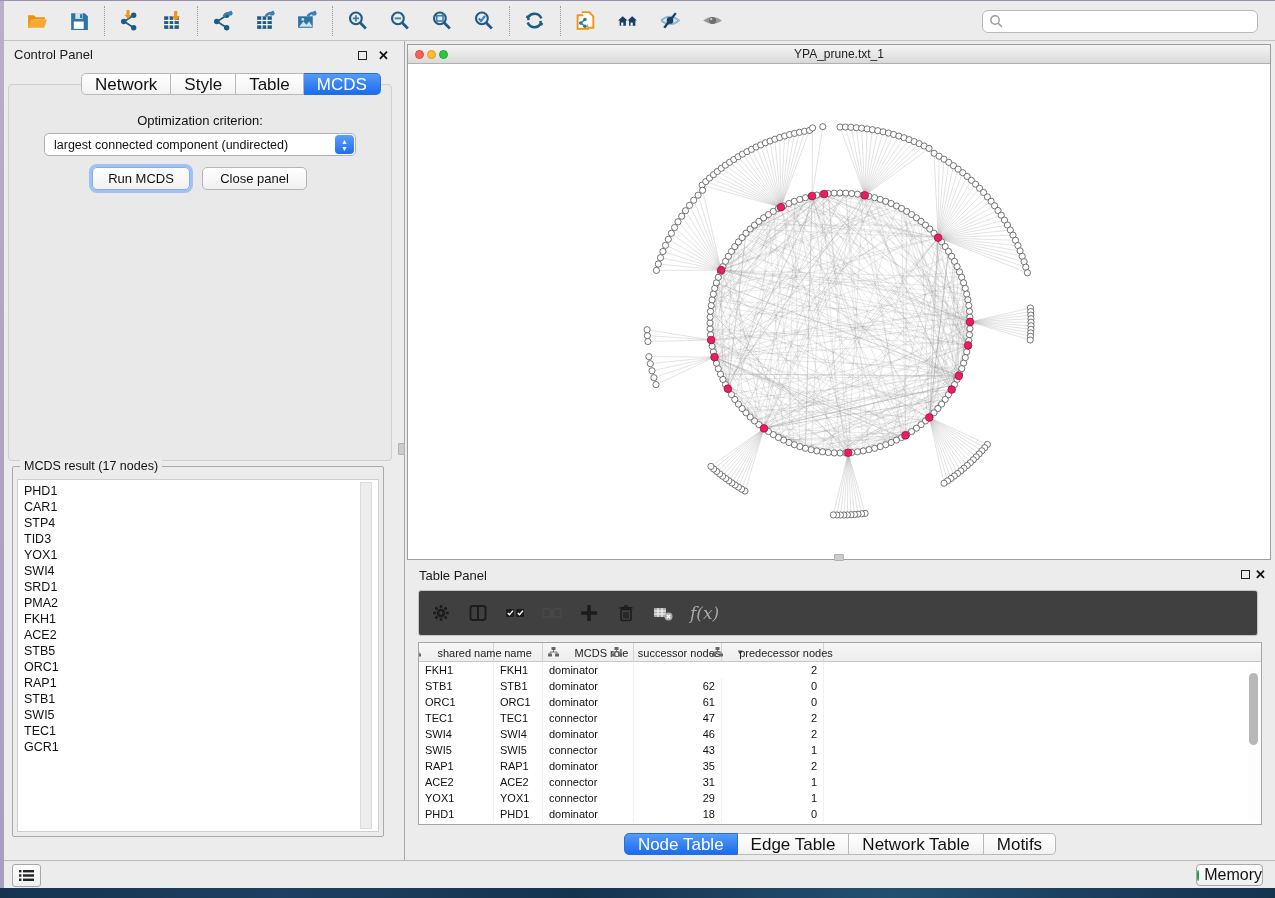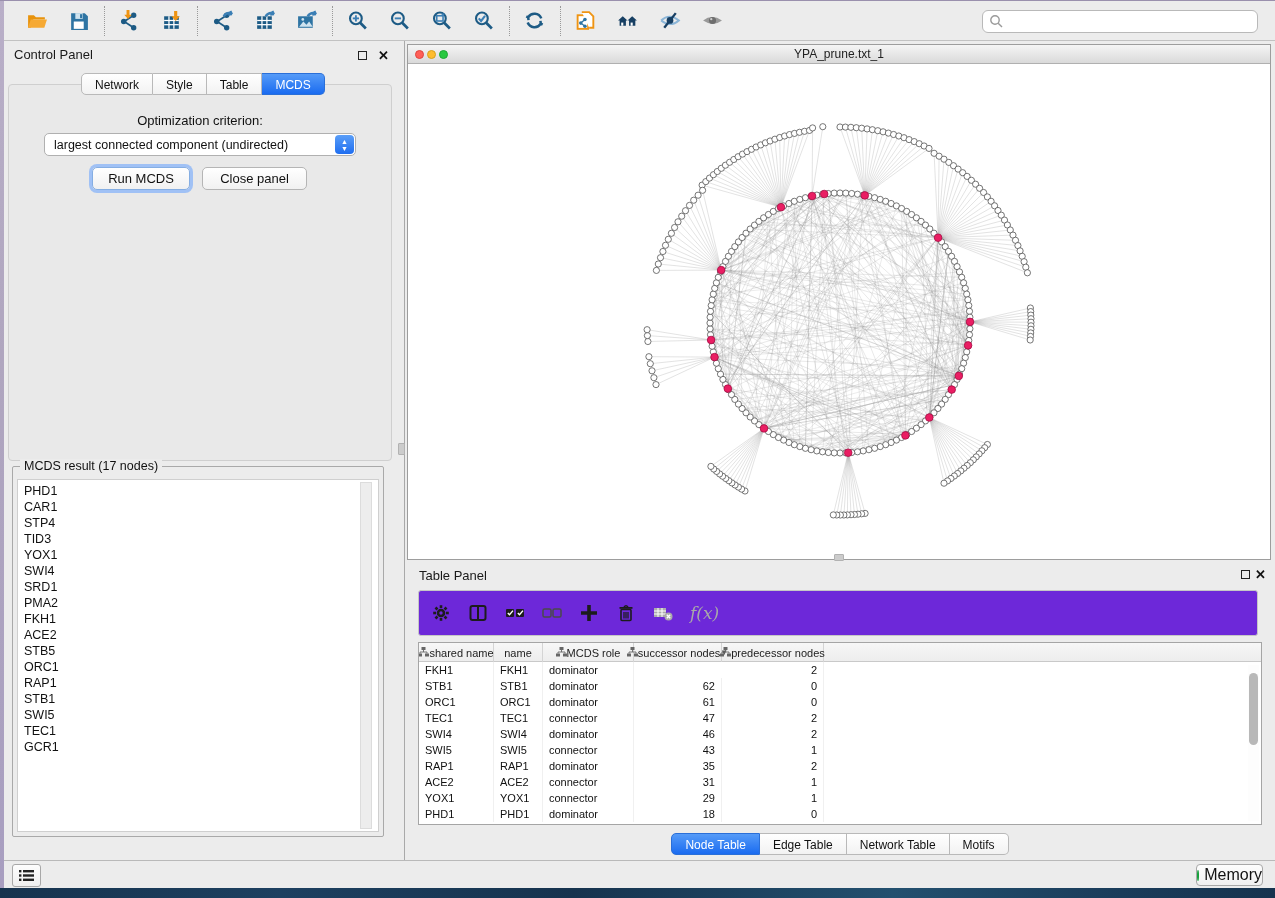--- a/index.html
+++ b/index.html
@@ -26,21 +26,21 @@
   #control-panel{left:4px;top:41px;width:401px;height:819px;background:#ececec;border-right:1px solid #a9a9a9;box-sizing:border-box;}
   .panel-title{font-size:13px;color:#1a1a1a;}
   #cp-title{left:14px;top:47px;}
   .float-ico{width:9px;height:9px;border:1.5px solid #222;display:inline-block;box-sizing:border-box;}
   .close-ico{font-size:13px;font-weight:bold;color:#111;line-height:11px;}
   #cp-float{left:358px;top:51px;}
   #cp-close{left:378px;top:50px;}
   #cp-box{left:8px;top:84px;width:384px;height:377px;background:#e9e9e9;border:1px solid #cfcfcf;border-radius:4px;box-sizing:border-box;}
   .seg-tabs{display:flex;}
   #cp-tabs{left:81px;top:73px;height:22px;}
-  .seg{height:22px;line-height:22px;padding:0 13px;font-size:12px;color:#111;background:linear-gradient(#ffffff,#f2f2f2);
+  .seg{height:22px;line-height:22px;padding:0 13px;font-size:17px;color:#111;background:linear-gradient(#ffffff,#f2f2f2);
     border:1px solid #b9b9b9;border-left:none;cursor:pointer;box-sizing:border-box;}
   .seg:first-child{border-left:1px solid #b9b9b9;border-radius:5px 0 0 5px;}
   .seg:last-child{border-radius:0 5px 5px 0;}
   .seg.active{background:linear-gradient(#559bf8,#1a6bf0);color:#fff;border-color:#2a6fd8;}
   #opt-label{left:8px;top:113px;width:384px;text-align:center;font-size:13px;color:#111;}
   #opt-select{left:44px;top:133px;width:312px;height:23px;background:#fff;border:1px solid #b0b0b0;border-radius:5px;
     box-sizing:border-box;display:flex;align-items:center;cursor:pointer;}
   #opt-select .val{flex:1;font-size:12.5px;color:#111;padding-left:9px;white-space:nowrap;overflow:hidden;}
   .stepper{width:19px;height:19px;margin-right:1px;border-radius:4px;background:linear-gradient(#5a9ef8,#1f6ef0);
     display:flex;flex-direction:column;align-items:center;justify-content:center;color:#fff;}
@@ -67,28 +67,28 @@
   #net-canvas{position:absolute;left:0;top:19px;width:862px;height:495px;background:#fff;overflow:hidden;}
   
   .handle{background:#cccccc;border:1px solid #b2b2b2;box-sizing:border-box;border-radius:1px;}
   #h-split{left:834px;top:554px;width:10px;height:7px;}
   #v-split{left:398px;top:443px;width:7px;height:12px;}
   
   #table-panel{left:405px;top:563px;width:870px;height:297px;background:#ececec;}
   #tp-title{left:419px;top:568px;}
   #tp-float{left:1241px;top:570px;}
   #tp-close{left:1255px;top:569px;}
-  #tp-toolbar{left:418px;top:590px;width:840px;height:46px;background:#6d28d9;border:1px solid #c6c6c6;border-radius:3px;
+  #tp-toolbar{left:418px;top:590px;width:840px;height:46px;background:#404040;border:1px solid #c6c6c6;border-radius:3px;
     box-sizing:border-box;display:flex;align-items:center;gap:17px;padding-left:12px;}
   .tpt-btn{display:flex;align-items:center;justify-content:center;cursor:pointer;}
   .fx-label{font-family:"DejaVu Serif",serif;font-style:italic;font-size:17px;color:#a9a9a9;}
   #node-table{left:418px;top:642px;width:844px;height:183px;background:#fff;border:1px solid #a5a5a5;box-sizing:border-box;overflow:hidden;}
   #nt-header{position:absolute;left:0;top:0;height:19px;width:100%;background:linear-gradient(#f7f7f7,#ededed);
     border-bottom:1px solid #c9c9c9;display:flex;box-sizing:border-box;}
-  .hcell{height:19px;display:flex;align-items:center;justify-content:center;gap:0;border-right:1px solid #d4d4d4;
+  .hcell{height:19px;display:flex;align-items:center;justify-content:center;gap:16px;border-right:1px solid #d4d4d4;
     font-size:11px;color:#222;box-sizing:border-box;cursor:pointer;white-space:nowrap;}
   .hcell .chev{font-size:8px;color:#555;}
   #nt-body{position:absolute;left:0;top:19px;width:100%;}
   .trow{display:flex;height:16px;}
   .tcell{font-size:11px;color:#111;line-height:16px;box-sizing:border-box;border-right:1px solid #f0f0f0;
     padding:0 6px;white-space:nowrap;overflow:hidden;}
   .tcell.num{text-align:right;}
   #nt-scroll{position:absolute;right:2px;top:22px;width:11px;height:156px;background:#fdfdfd;}
   #nt-thumb{position:absolute;left:1px;top:8px;width:9px;height:72px;background:#b8b8b8;border-radius:5px;}
   #tp-tabs{left:405px;top:833px;width:870px;display:flex;justify-content:center;}

